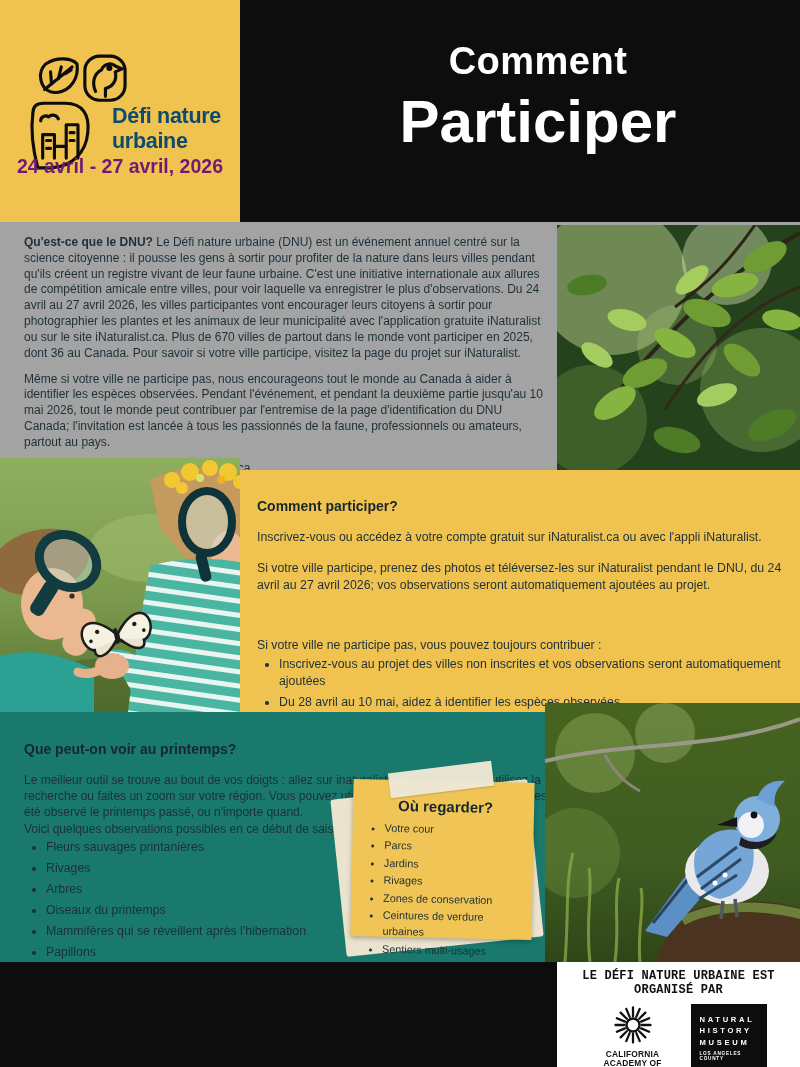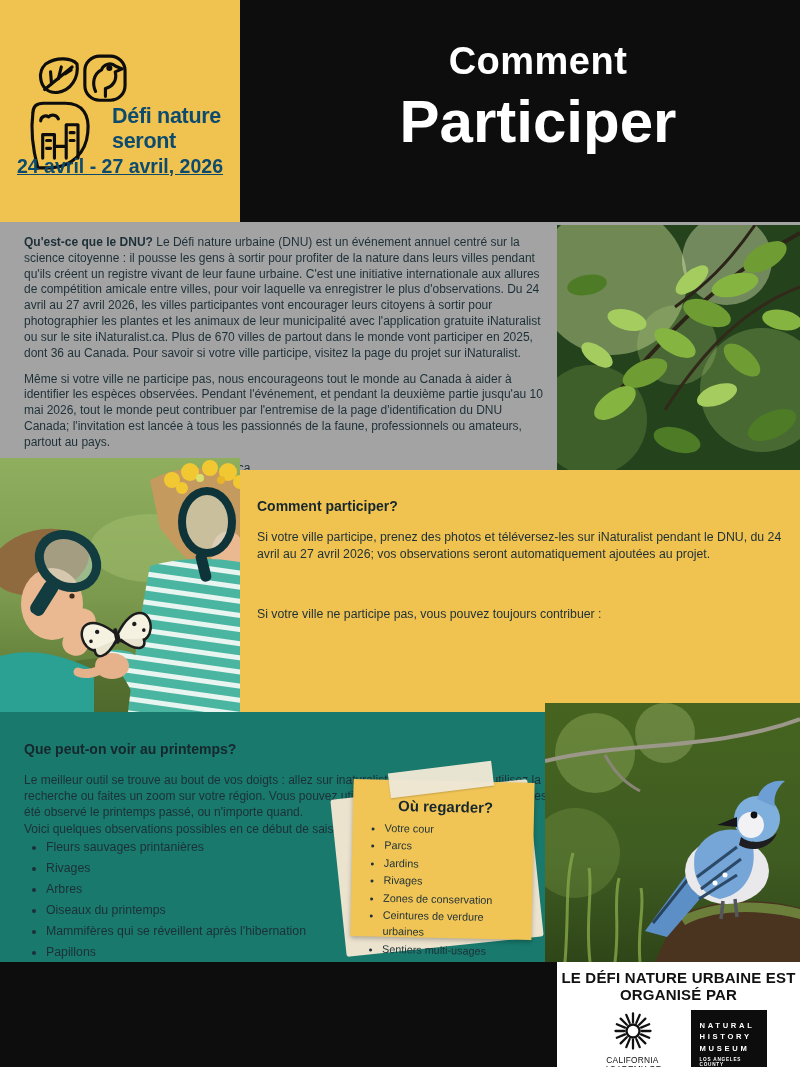--- a/index.html
+++ b/index.html
@@ -4,21 +4,21 @@
 <style>
   html,body{margin:0;padding:0;background:#222;}
   .poster{position:relative;width:800px;height:1067px;margin:0 auto;overflow:hidden;
           font-family:"Liberation Sans",sans-serif;background:#0d0d0d;}
   .abs{position:absolute;}
   
   .brand-block{left:0;top:0;width:240px;height:222px;background:#F0C24F;z-index:1;}
   .dnu-logo{position:absolute;left:27px;top:53px;width:100px;height:122px;}
   .brand-name{position:absolute;left:112px;top:104px;font-size:21.5px;font-weight:800;
               color:#0c4a6e;line-height:1.18;letter-spacing:-0.3px;}
-  .brand-dates{position:absolute;left:17px;top:155px;font-size:19.5px;font-weight:700;color:#0c4a6e;text-decoration:underline;}
+  .brand-dates{position:absolute;left:17px;top:155px;font-size:19.5px;font-weight:700;color:#701a75;}
   .header-black{left:240px;top:0;width:560px;height:156px;background:#0d0d0d;color:#fff;
                 text-align:center;padding-top:40px;box-sizing:border-box;z-index:1;}
   .title-sm{font-size:38px;font-weight:700;letter-spacing:0.5px;transform:translateX(18px);}
   .title-lg{font-size:60px;font-weight:700;margin-top:4px;transform:translateX(18px);}
   
   .sec-about{left:0;top:222px;width:800px;height:248px;background:#a3a3a3;z-index:1;
              color:#1d3038;}
   .about-text{position:absolute;left:24px;top:13px;width:522px;font-size:12px;line-height:1.32;}
   .about-text p{margin:0 0 10px 0;}
   .about-text .lead{font-weight:700;}
@@ -49,25 +49,25 @@
               box-sizing:border-box;padding:17px 8px 0 12px;color:#1d3038;}
   .note-tape{left:389px;top:767px;width:104px;height:25px;background:#efe8d6;opacity:.97;
              transform:rotate(-7deg);box-shadow:0 1px 2px rgba(0,0,0,.18);z-index:6;}
   .note-head{font-size:15px;font-weight:700;text-align:center;color:#17272e;margin:0 0 6px 0;}
   .note-list{margin:0;padding-left:20px;font-size:10.8px;line-height:1.52;}
   .note-list li{margin-bottom:1px;}
   
   .footer-black{left:0;top:962px;width:557px;height:105px;background:#0d0d0d;z-index:1;color:#fff;}
   .footer-white{left:557px;top:962px;width:243px;height:105px;background:#ffffff;z-index:1;
                 color:#111;text-align:center;box-sizing:border-box;padding-top:7px;}
-  .org-caption{font-size:15px;font-weight:700;letter-spacing:0.2px;}
+  .org-caption{font-size:12px;font-weight:700;letter-spacing:0.2px;font-family:Liberation Mono, monospace;}
   .org-row{display:flex;justify-content:center;align-items:flex-start;gap:16px;margin-top:7px;}
   .cas{width:84px;}
   .cas svg{width:42px;height:42px;}
-  .cas-1,.cas-2{font-size:8.4px;font-weight:400;line-height:1.1;letter-spacing:0.2px;}
+  .cas-1,.cas-2{font-size:8.4px;font-weight:700;line-height:1.1;letter-spacing:0.2px;}
   .cas-3{font-size:11px;font-weight:700;line-height:1.1;letter-spacing:0.4px;}
   .nhm{width:76px;height:72px;background:#0d0d0d;color:#fff;text-align:left;
        box-sizing:border-box;padding:10px 0 0 9px;}
   .nhm-l{font-size:7.6px;font-weight:700;letter-spacing:2.7px;line-height:1.5;}
   .nhm-s{font-size:4.7px;font-weight:700;letter-spacing:0.75px;margin-top:3px;}
 </style>
 </head>
 <body>
 
 <div class="poster">
@@ -82,21 +82,21 @@
         <path d="M70 38 C66 30 68 20 76 16 C78 10 86 8 90 12 L97 15 L90 18 C92 26 88 33 80 35 L80 43"></path>
         <circle cx="84" cy="14" r="1.5" fill="#0d0d0d"></circle>
         <path d="M6 60 C6 53 10 50 17 50 L39 50 C57 50 64 62 62 80 C60 101 46 114 25 116 L11 116 C6 97 4 75 6 60 Z"></path>
         <path d="M16 106 V82 H28 V106 M28 94 H40 V106 M40 106 V72 H52 V106"></path>
         <path d="M20 88 h4 M20 96 h4 M44 80 h4 M44 88 h4"></path>
         <path d="M14 68 a5 5 0 0 1 8 -4 a6 6 0 0 1 10 2"></path>
       </g>
     </svg>
     <div class="brand-name">
       <div>Défi nature</div>
-      <div>seront</div>
+      <div>urbaine</div>
     </div>
     <div class="brand-dates">24 avril - 27 avril, 2026</div>
   </div>
 
   <div class="abs header-black">
     <div class="title-sm">Comment</div>
     <div class="title-lg">Participer</div>
   </div>
 
   <div class="abs sec-about">
@@ -201,22 +201,27 @@
       <rect x="-2" y="-6" width="4" height="16" rx="2" fill="#1c1c1c"></rect>
       <circle cx="-18" cy="-6" r="2.2" fill="#1c1c1c"></circle>
         <circle cx="20" cy="-6" r="2.2" fill="#1c1c1c"></circle>
       <circle cx="-26" cy="2" r="1.8" fill="#1c1c1c"></circle>
         <circle cx="28" cy="2" r="1.8" fill="#1c1c1c"></circle>
     </g>
   </svg>
 
   <div class="abs sec-participate">
     <div class="h-sec">Comment participer?</div>
+    <p>Inscrivez-vous ou accédez à votre compte gratuit sur iNaturalist.ca ou avec l'appli iNaturalist.</p>
     <p>Si votre ville participe, prenez des photos et téléversez-les sur iNaturalist pendant le DNU, du 24 avril au 27 avril 2026; vos observations seront automatiquement ajoutées au projet.</p>
     <p class="tight">Si votre ville ne participe pas, vous pouvez toujours contribuer :</p>
+    <ul class="bullets">
+      <li>Inscrivez-vous au projet des villes non inscrites et vos observations seront automatiquement ajoutées</li>
+      <li>Du 28 avril au 10 mai, aidez à identifier les espèces observées.</li>
+    </ul>
   </div>
 
   <div class="abs sec-spring">
     <div class="h-sec">Que peut-on voir au printemps?</div>
     <p class="spring-intro">
       <span>Le meilleur outil se trouve au bout de vos doigts : allez sur inaturalist.ca/observations et utilisez la barre de recherche ou faites un zoom sur votre région. Vous pouvez utiliser les filtres pour choisir des dates et voir ce qui a été observé le printemps passé, ou n'importe quand.</span><br>
       <span>Voici quelques observations possibles en ce début de saison :</span>
     </p>
     <ul class="bullets spring-list">
       <li>Fleurs sauvages printanières</li>

